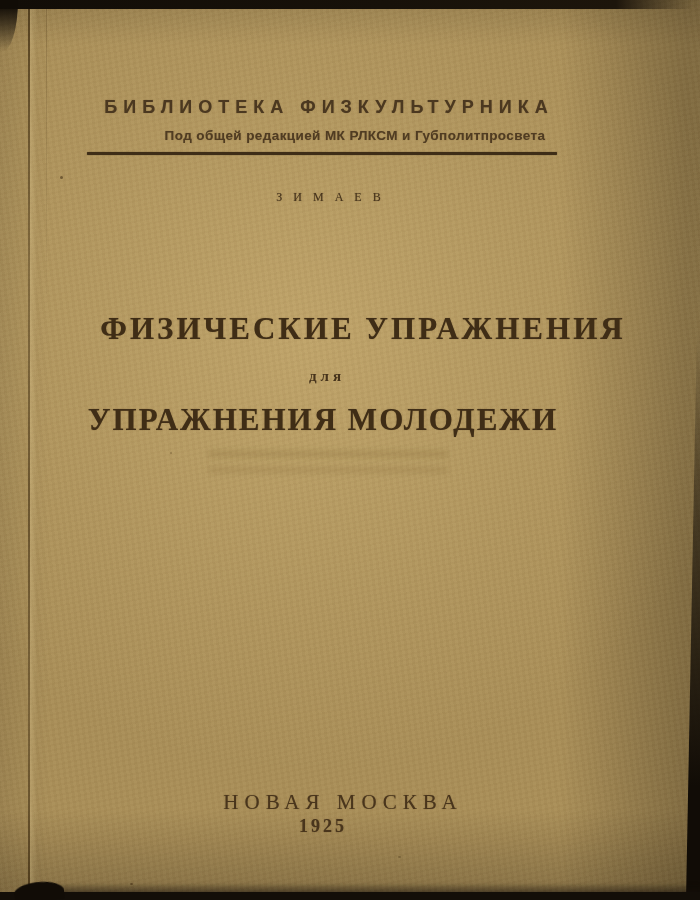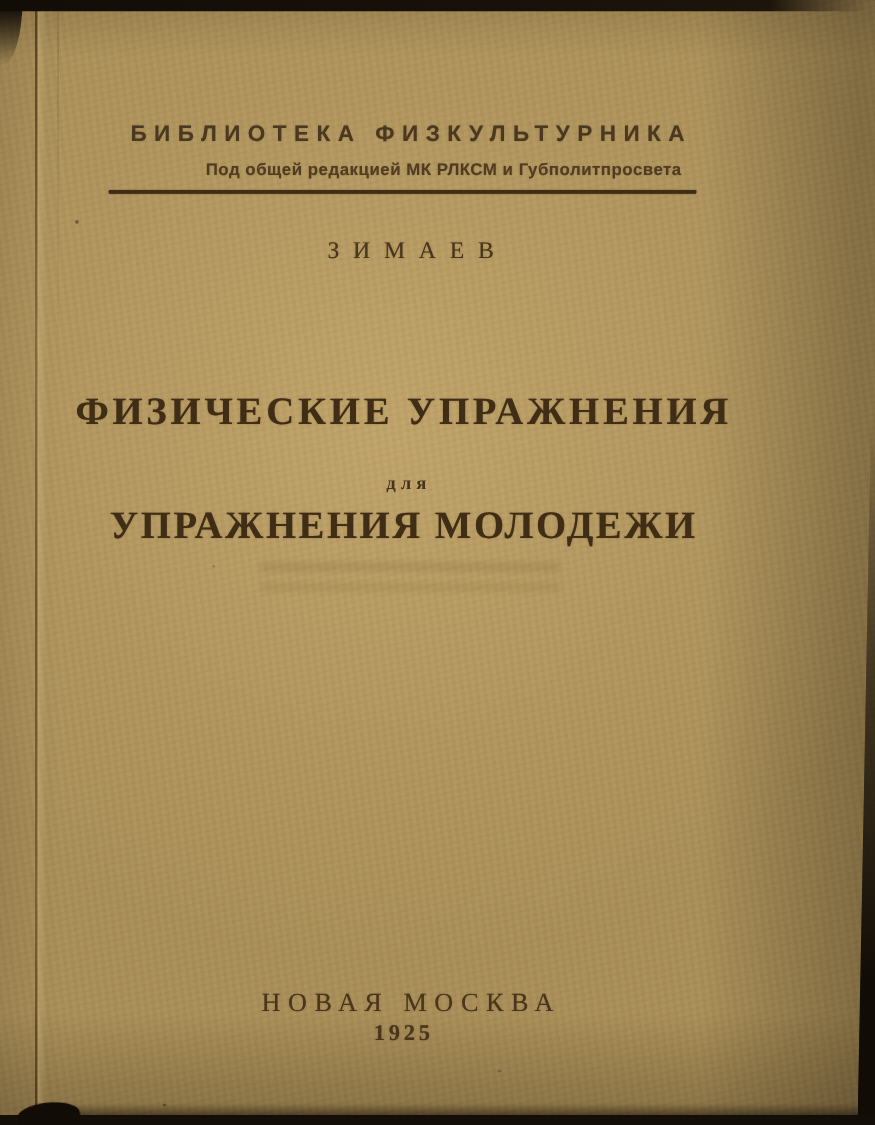--- a/index.html
+++ b/index.html
@@ -128,58 +128,58 @@
   .rule {
     position: absolute;
     top: 152px; left: 87px;
     width: 470px; height: 3px;
     background: #3e2d17;
     border-radius: 1px;
     box-shadow: 0 0 1px rgba(62,45,23,0.9);
   }
   .author {
     top: 190px;
-    font-size: 19px;
+    font-size: 12px;
     font-weight: 400;
     letter-spacing: 11px;
     padding-left: 11px;
     color: #48351d;
     text-shadow: 0 0 1px rgba(72,53,29,0.5);
   }
   .title-1 {
     top: 311px;
     font-size: 31px;
     font-weight: 700;
     letter-spacing: 3px;
     color: #3f2d16;
     text-shadow: 0 0 1px rgba(63,45,22,0.55);
+    padding-left: 40px;
   }
   .title-for {
     top: 368px;
     font-size: 15px;
     font-weight: 700;
     letter-spacing: 4px;
     padding-left: 4px;
     color: #46331b;
-    margin-top: 11px;
   }
   .title-2 {
     top: 402px;
     font-size: 31px;
     font-weight: 700;
     letter-spacing: 2px;
     color: #3f2d16;
     text-shadow: 0 0 1px rgba(63,45,22,0.55);
   }
   .publisher {
     top: 790px;
     font-size: 21px;
     font-weight: 400;
     letter-spacing: 6px;
-    padding-left: 6px;
+    padding-left: 20px;
     color: #49351c;
     text-shadow: 0 0 1px rgba(73,53,28,0.5);
   }
   .year {
     top: 816px;
     font-size: 18px;
     font-weight: 700;
     letter-spacing: 3px;
     color: #49351c;
     text-shadow: 0 0 1px rgba(73,53,28,0.5);

